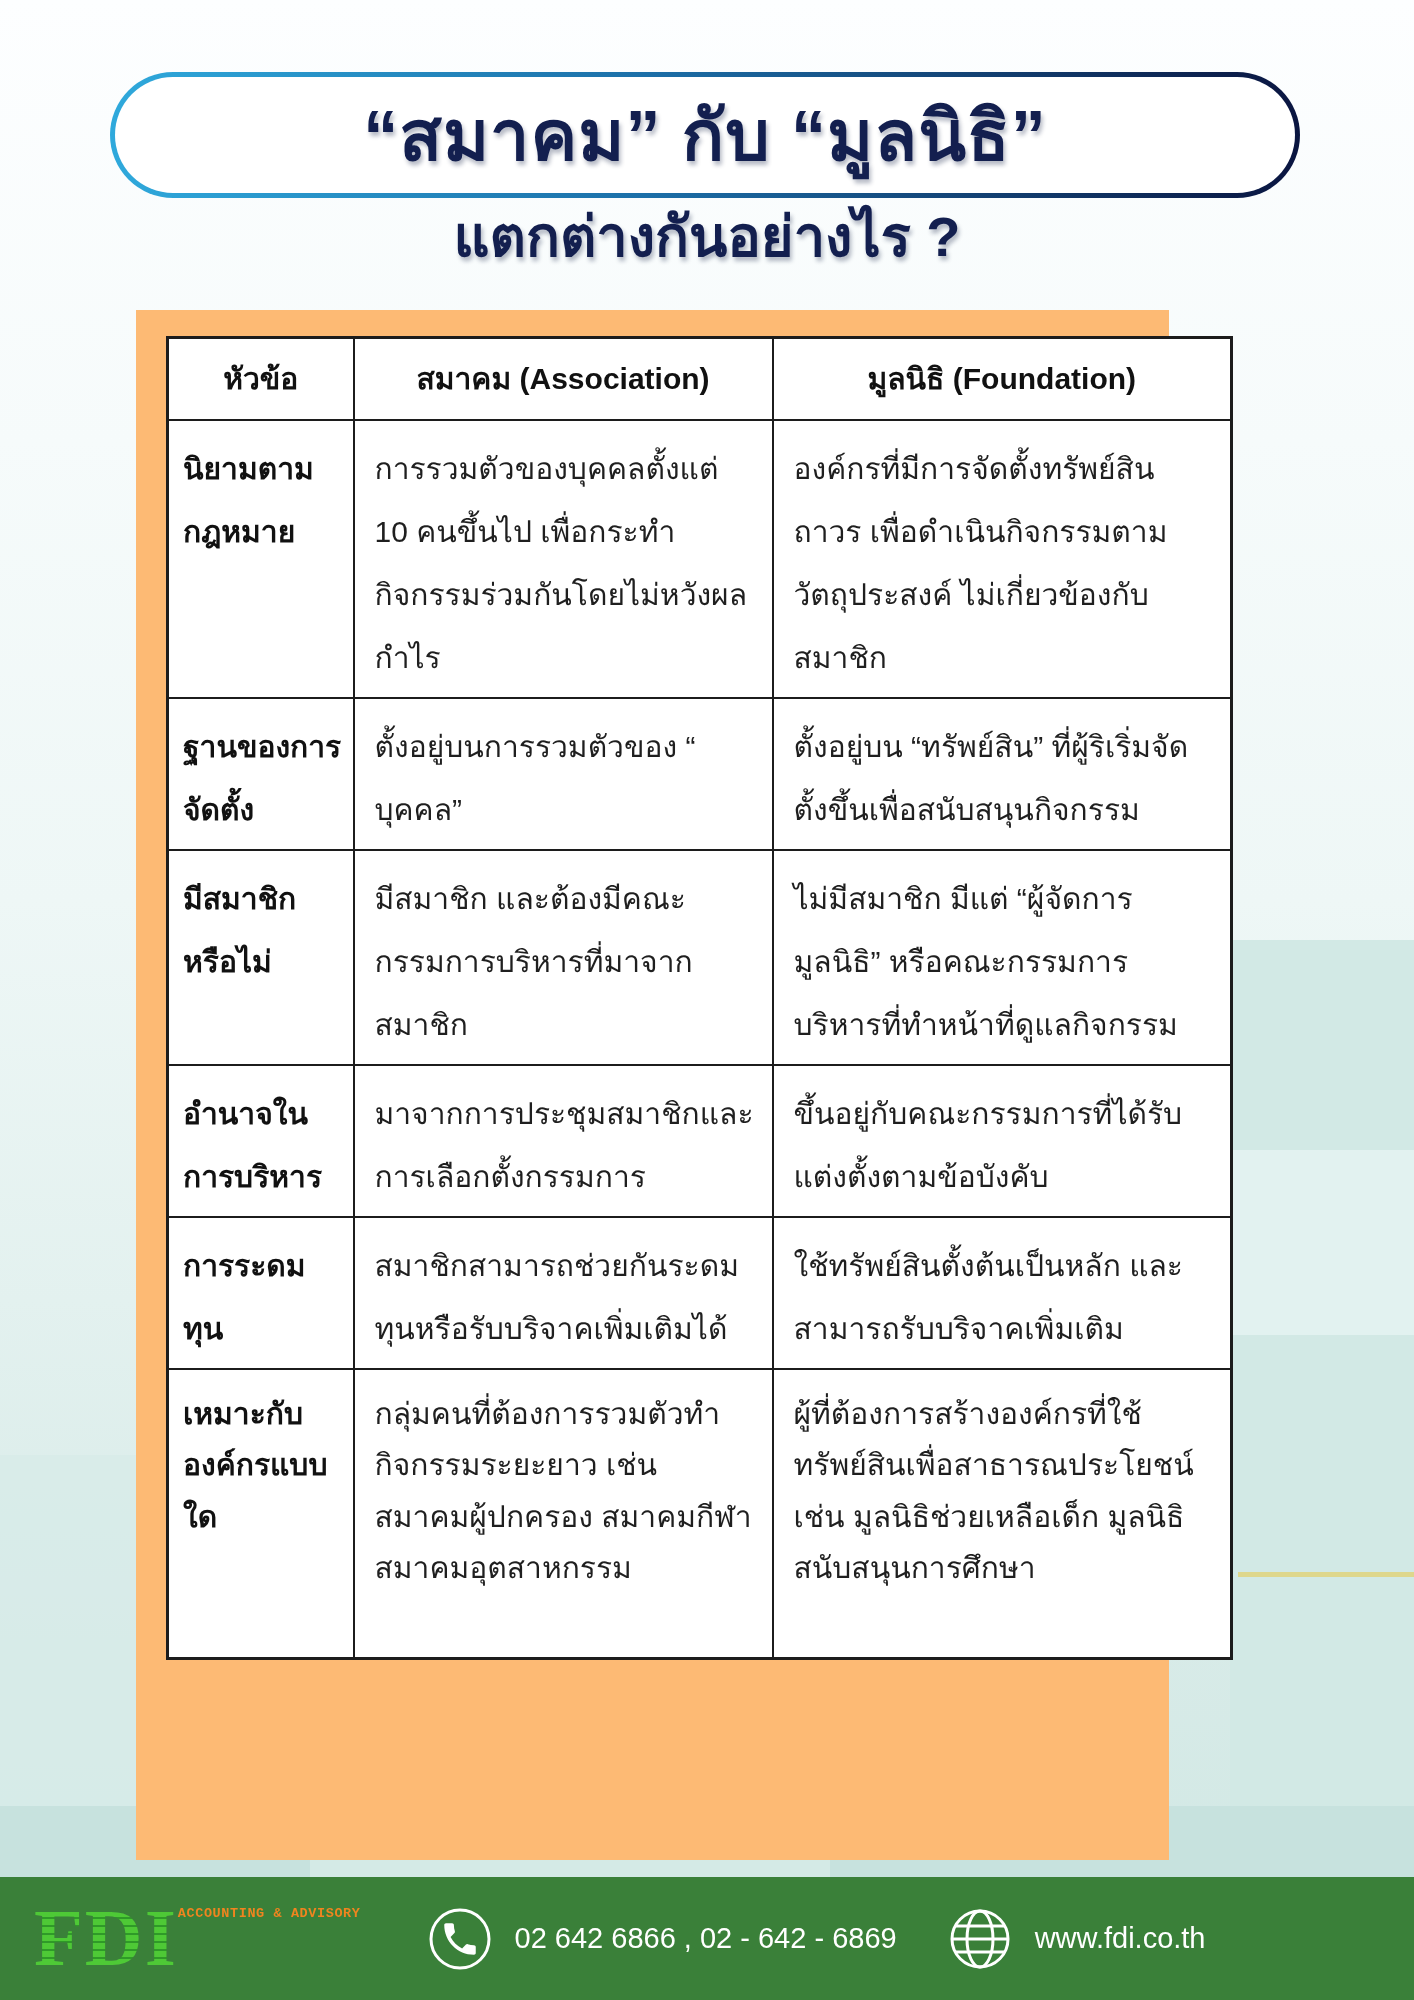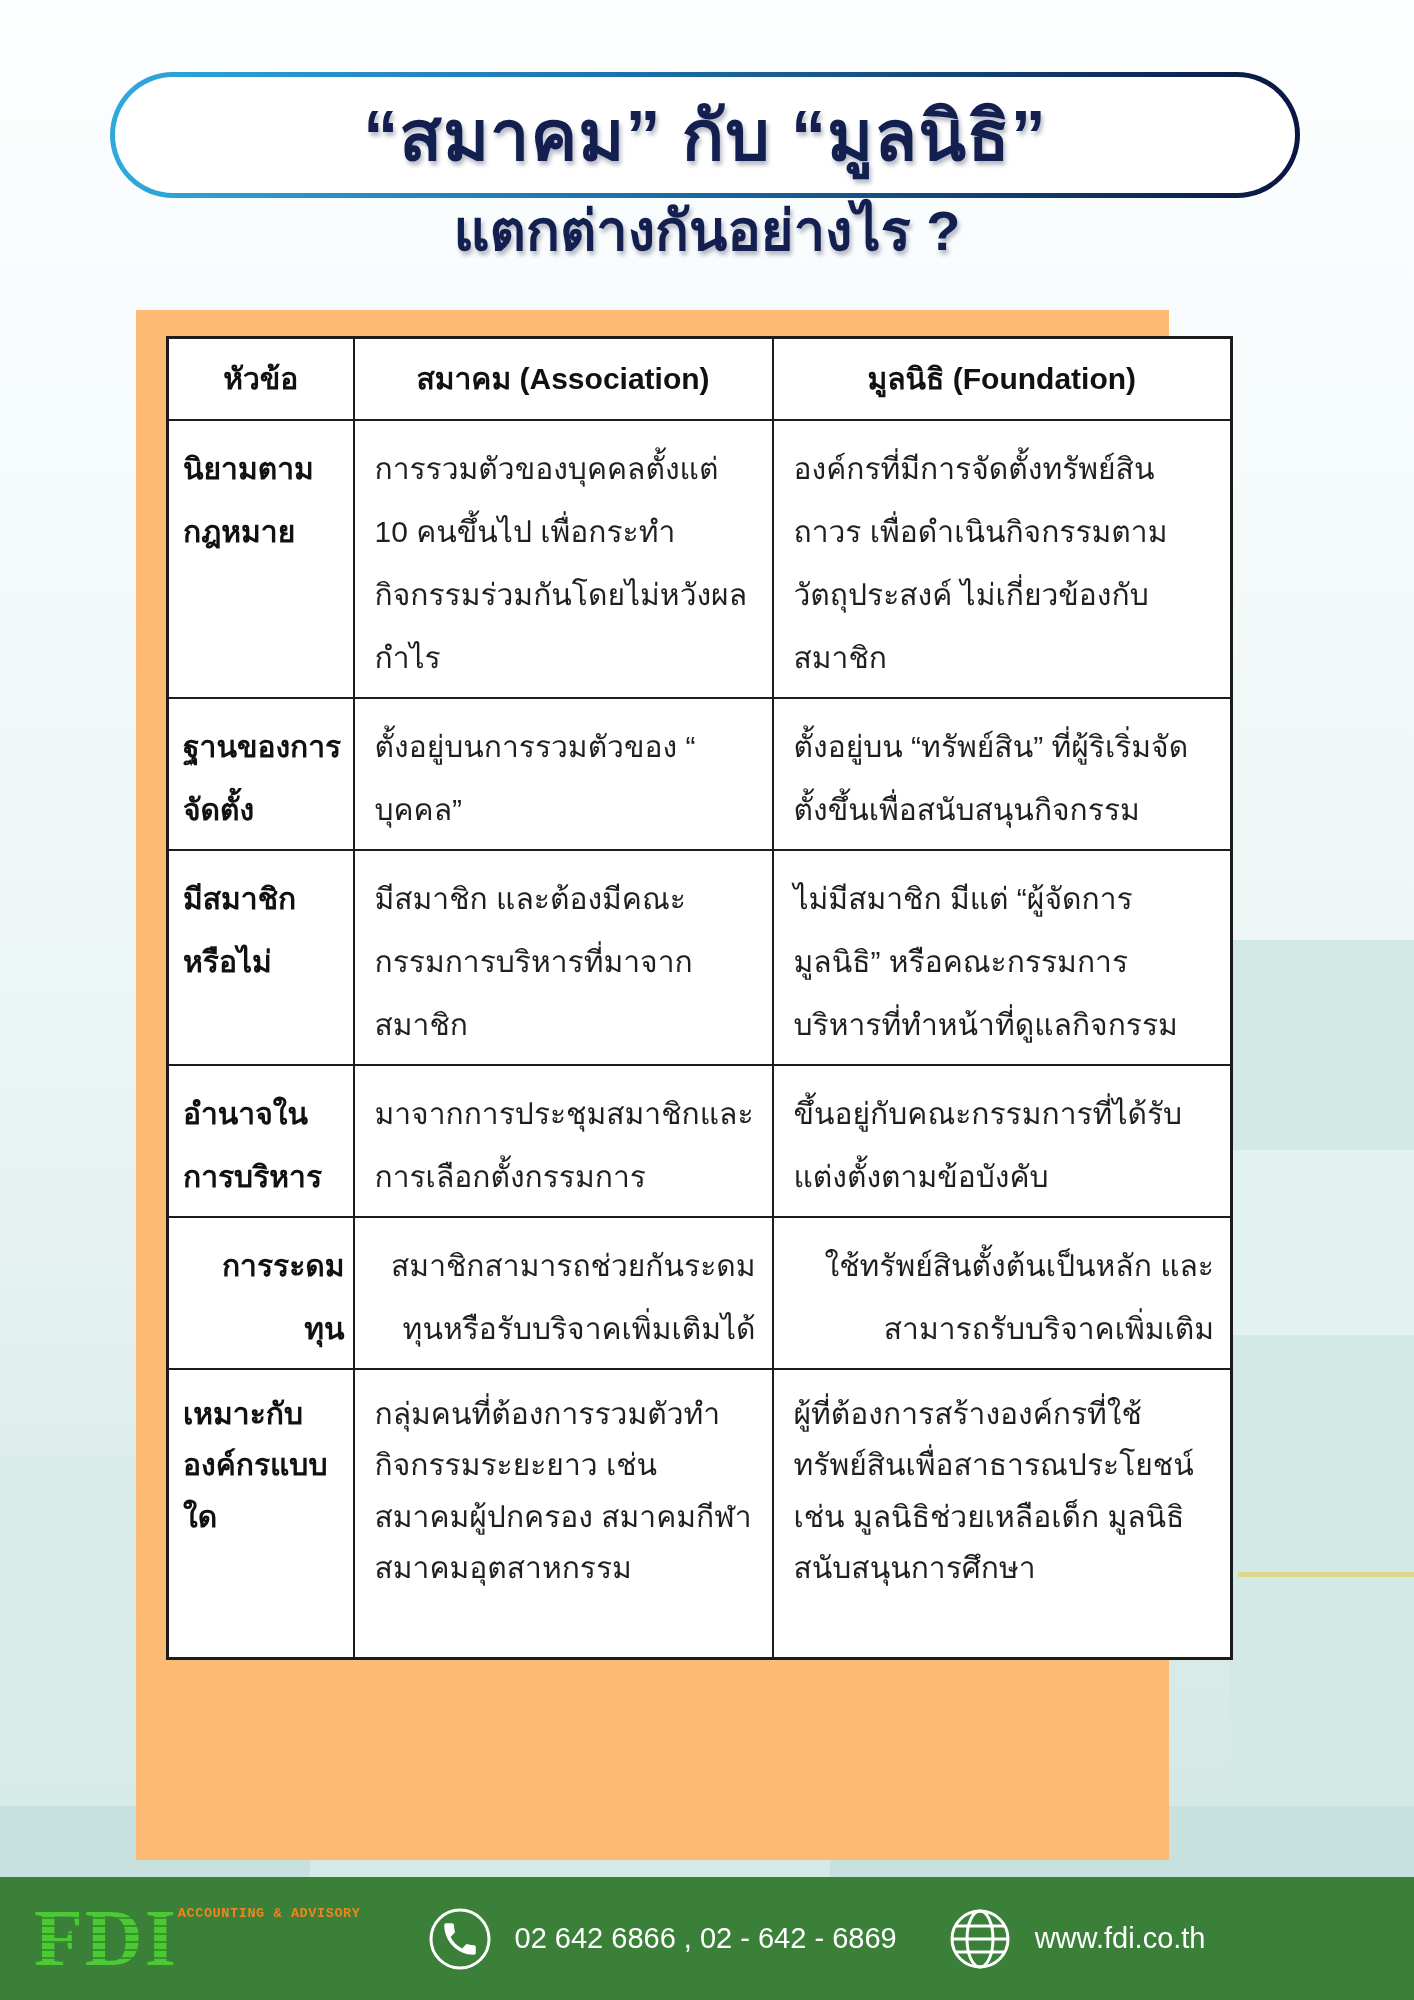--- a/index.html
+++ b/index.html
@@ -29,21 +29,21 @@
   }
   .title-inner {
     width:100%; height:100%; border-radius:58px; background:#ffffff;
     display:flex; align-items:center; justify-content:center;
   }
   .title-text {
     font-size:70px; font-weight:bold; color:#131f4f; letter-spacing:1px;
     text-shadow:2px 4px 4px rgba(13,27,62,.30);
   }
   .subtitle {
-    position:absolute; top:186px; left:0; width:100%; text-align:center;
+    position:absolute; top:192px; left:0; width:100%; text-align:center;
     font-size:56px; font-weight:bold; color:#131f4f;
     text-shadow:2px 4px 4px rgba(13,27,62,.30);
   }
 
   
   .card {
     position:absolute; left:136px; top:310px; width:1033px; height:1550px;
     background:#fdba74;
   }
   table.cmp {
@@ -63,21 +63,21 @@
   .cmp td {
     font-size:30px; color:#1f1f1f; vertical-align:top;
     padding:16px 16px 8px 20px; line-height:2.1;
     overflow-wrap:break-word;
   }
   .cmp td.topic { font-weight:bold; color:#111; padding-left:14px; padding-right:8px; }
   .cmp tr.r1 { height:182px; }
   .cmp tr.r2 { height:136px; }
   .cmp tr.r3 { height:183px; }
   .cmp tr.r4 { height:140px; }
-  .cmp tr.r5 { height:135px;text-align:right; }
+  .cmp tr.r5 { height:135px; }
   .cmp tr.r6 { height:192px; }
   .cmp tr.r7 { height:180px; }
   .cmp tr.r8 { height:290px; }
   .cmp tr.r6 td, .cmp tr.r7 td, .cmp tr.r8 td { line-height:1.72; padding-top:18px; }
 
   
   .footer {
     position:absolute; left:0; bottom:0; width:1414px; height:123px;
     background:#3a8039; display:flex; align-items:center;
   }

